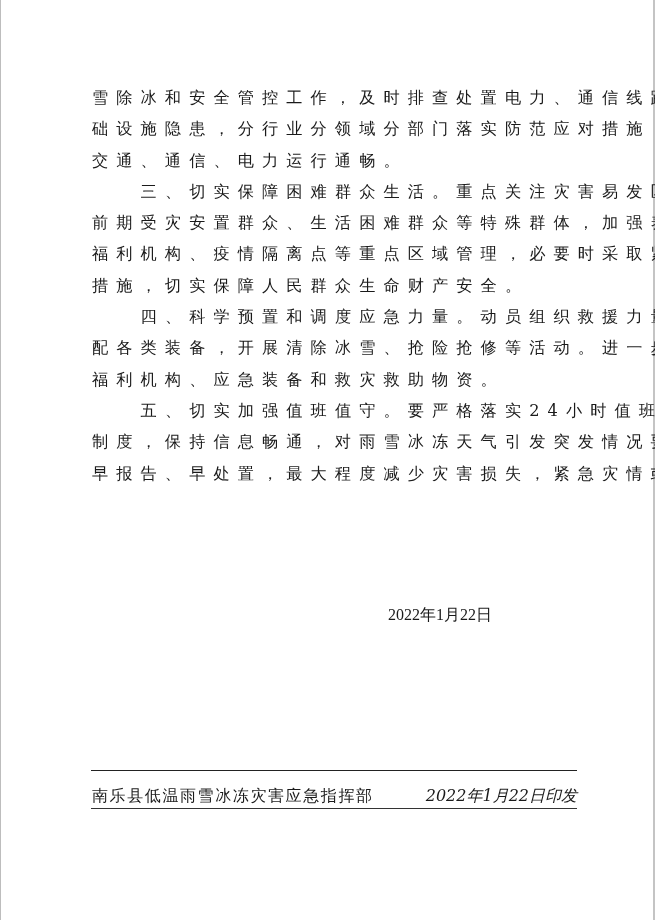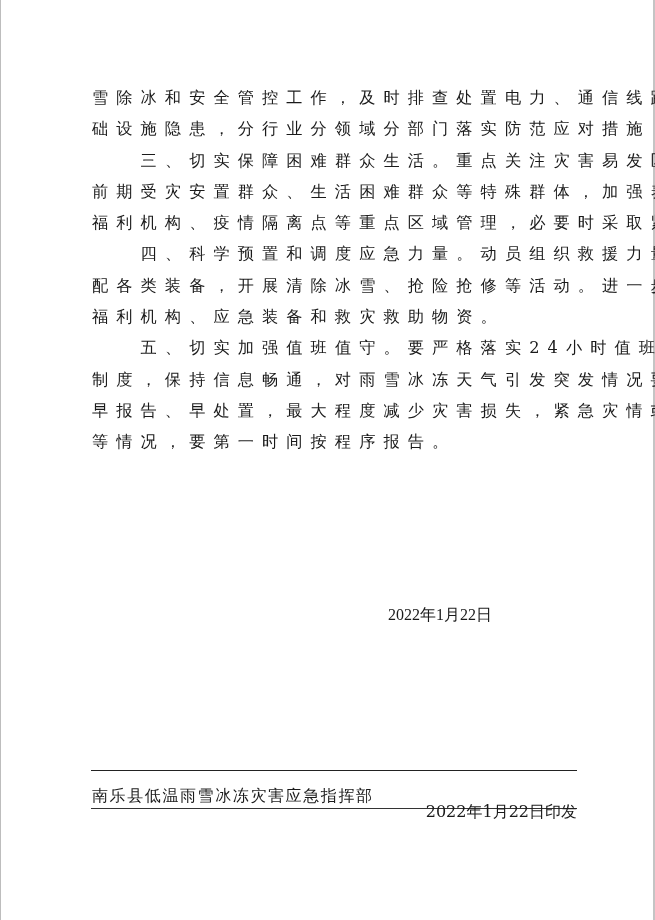--- a/index.html
+++ b/index.html
@@ -18,41 +18,42 @@
   .date {
     position: absolute; left: 388px; top: 603px;
     font-size: 16px; line-height: 24px; white-space: nowrap; letter-spacing: 0px; font-family: Liberation Serif, serif;
   }
   .rule { position: absolute; left: 91px; top: 770px; width: 486px; height: 1px; background: #222; }
   .footer {
     position: absolute; left: 91px; top: 784px; width: 486px; height: 24px;
     border-bottom: 1px solid #333; font-size: 16px; line-height: 24px; white-space: nowrap;
   }
   .footer .issuer { position: absolute; left: 1px; top: 0; letter-spacing: 1.6px; }
-  .footer .printed { position: absolute; right: 0; top: 16px; letter-spacing: 0px; }
+  .footer .printed { position: absolute; right: 0; top: 0; letter-spacing: 0px; font-style: italic; }
 </style>
 </head>
 <body>
 
 <div class="edge-left"></div>
 <div class="edge-right"></div>
 
 <div class="body-text">
   <div class="line">雪除冰和安全管控工作，及时排查处置电力、通信线路和市政基</div>
   <div class="line">础设施隐患，分行业分领域分部门落实防范应对措施，切实做到</div>
+  <div class="line">交通、通信、电力运行通畅。</div>
   <div class="line" style="padding-left: 48.6px;">三、切实保障困难群众生活。重点关注灾害易发区域群众、</div>
   <div class="line">前期受灾安置群众、生活困难群众等特殊群体，加强养老机构、</div>
   <div class="line">福利机构、疫情隔离点等重点区域管理，必要时采取紧急避险等</div>
+  <div class="line">措施，切实保障人民群众生命财产安全。</div>
   <div class="line" style="padding-left: 48.6px;">四、科学预置和调度应急力量。动员组织救援力量，精准调</div>
   <div class="line">配各类装备，开展清除冰雪、抢险抢修等活动。进一步充实应急</div>
   <div class="line">福利机构、应急装备和救灾救助物资。</div>
   <div class="line" style="padding-left: 48.6px;">五、切实加强值班值守。要严格落实24小时值班和领导带班</div>
   <div class="line">制度，保持信息畅通，对雨雪冰冻天气引发突发情况要早发现、</div>
   <div class="line">早报告、早处置，最大程度减少灾害损失，紧急灾情或人员伤亡</div>
-  <div class="line">等情况，要第一时间按程序报告。</div>
 </div>
 
 <div class="date">2022年1月22日</div>
 
 <div class="rule"></div>
 
 <div class="footer">
   <span class="issuer">南乐县低温雨雪冰冻灾害应急指挥部</span>
   <span class="printed">2022年1月22日印发</span>
 </div>

